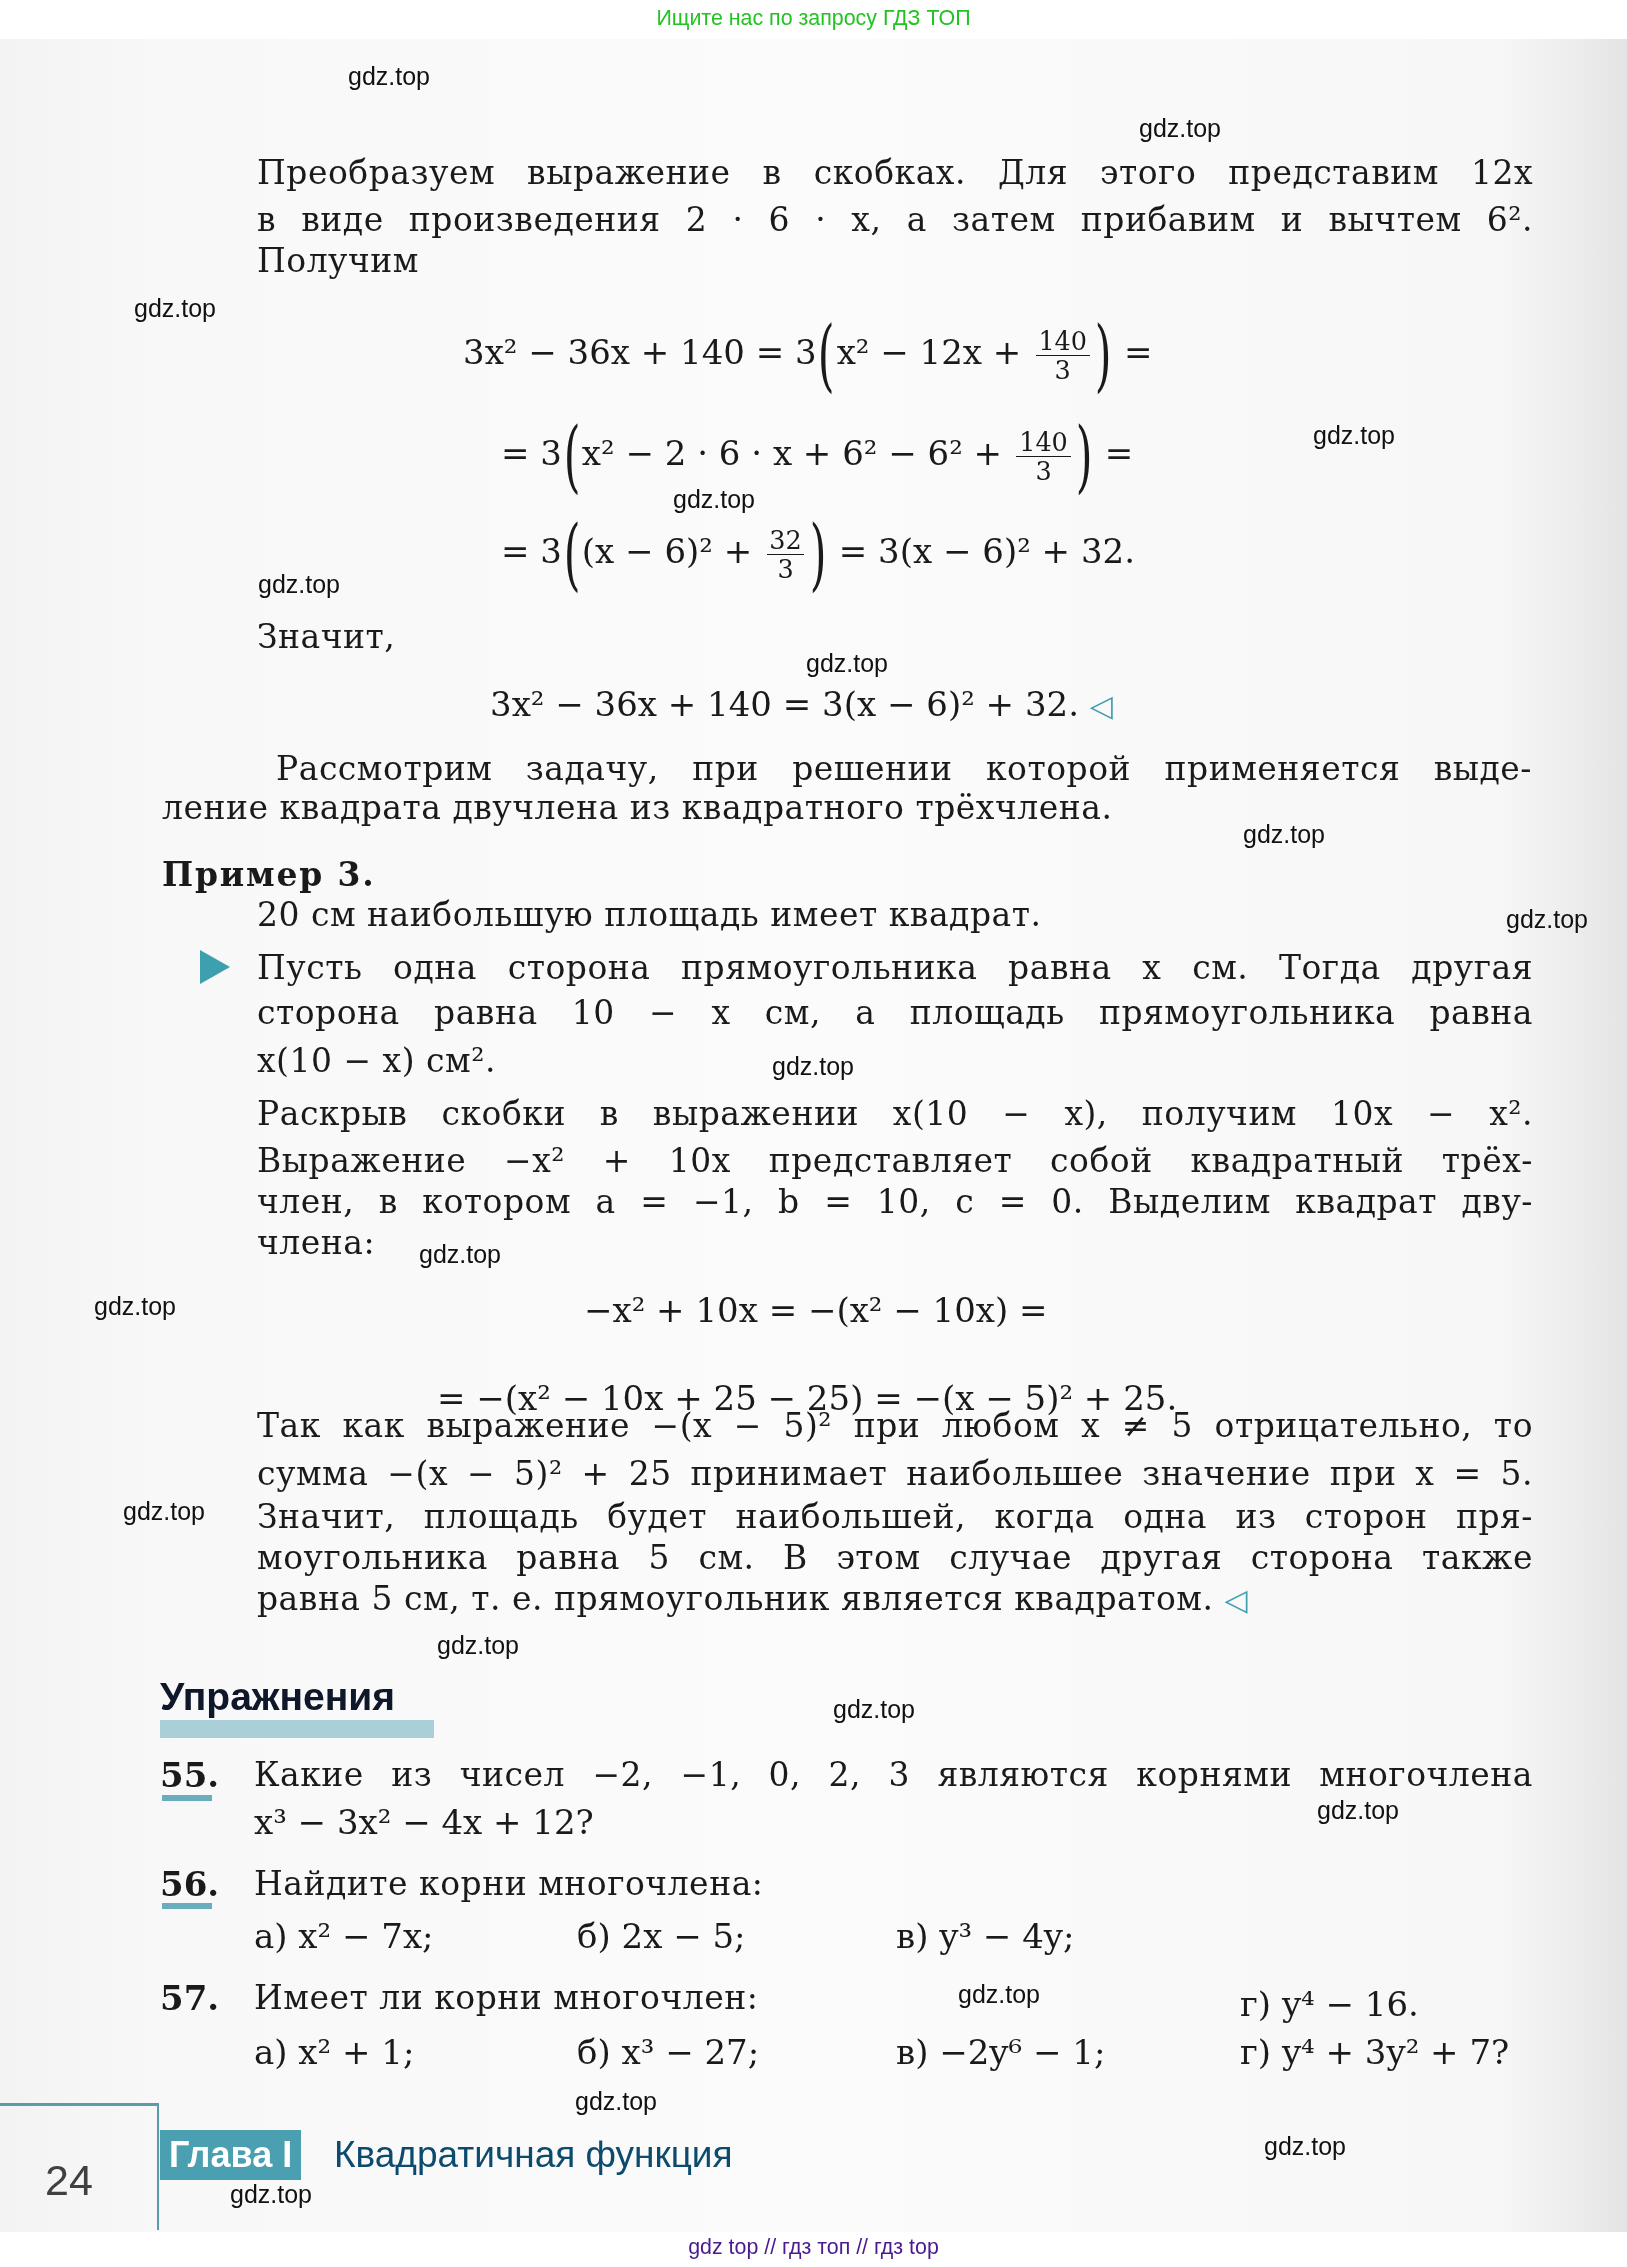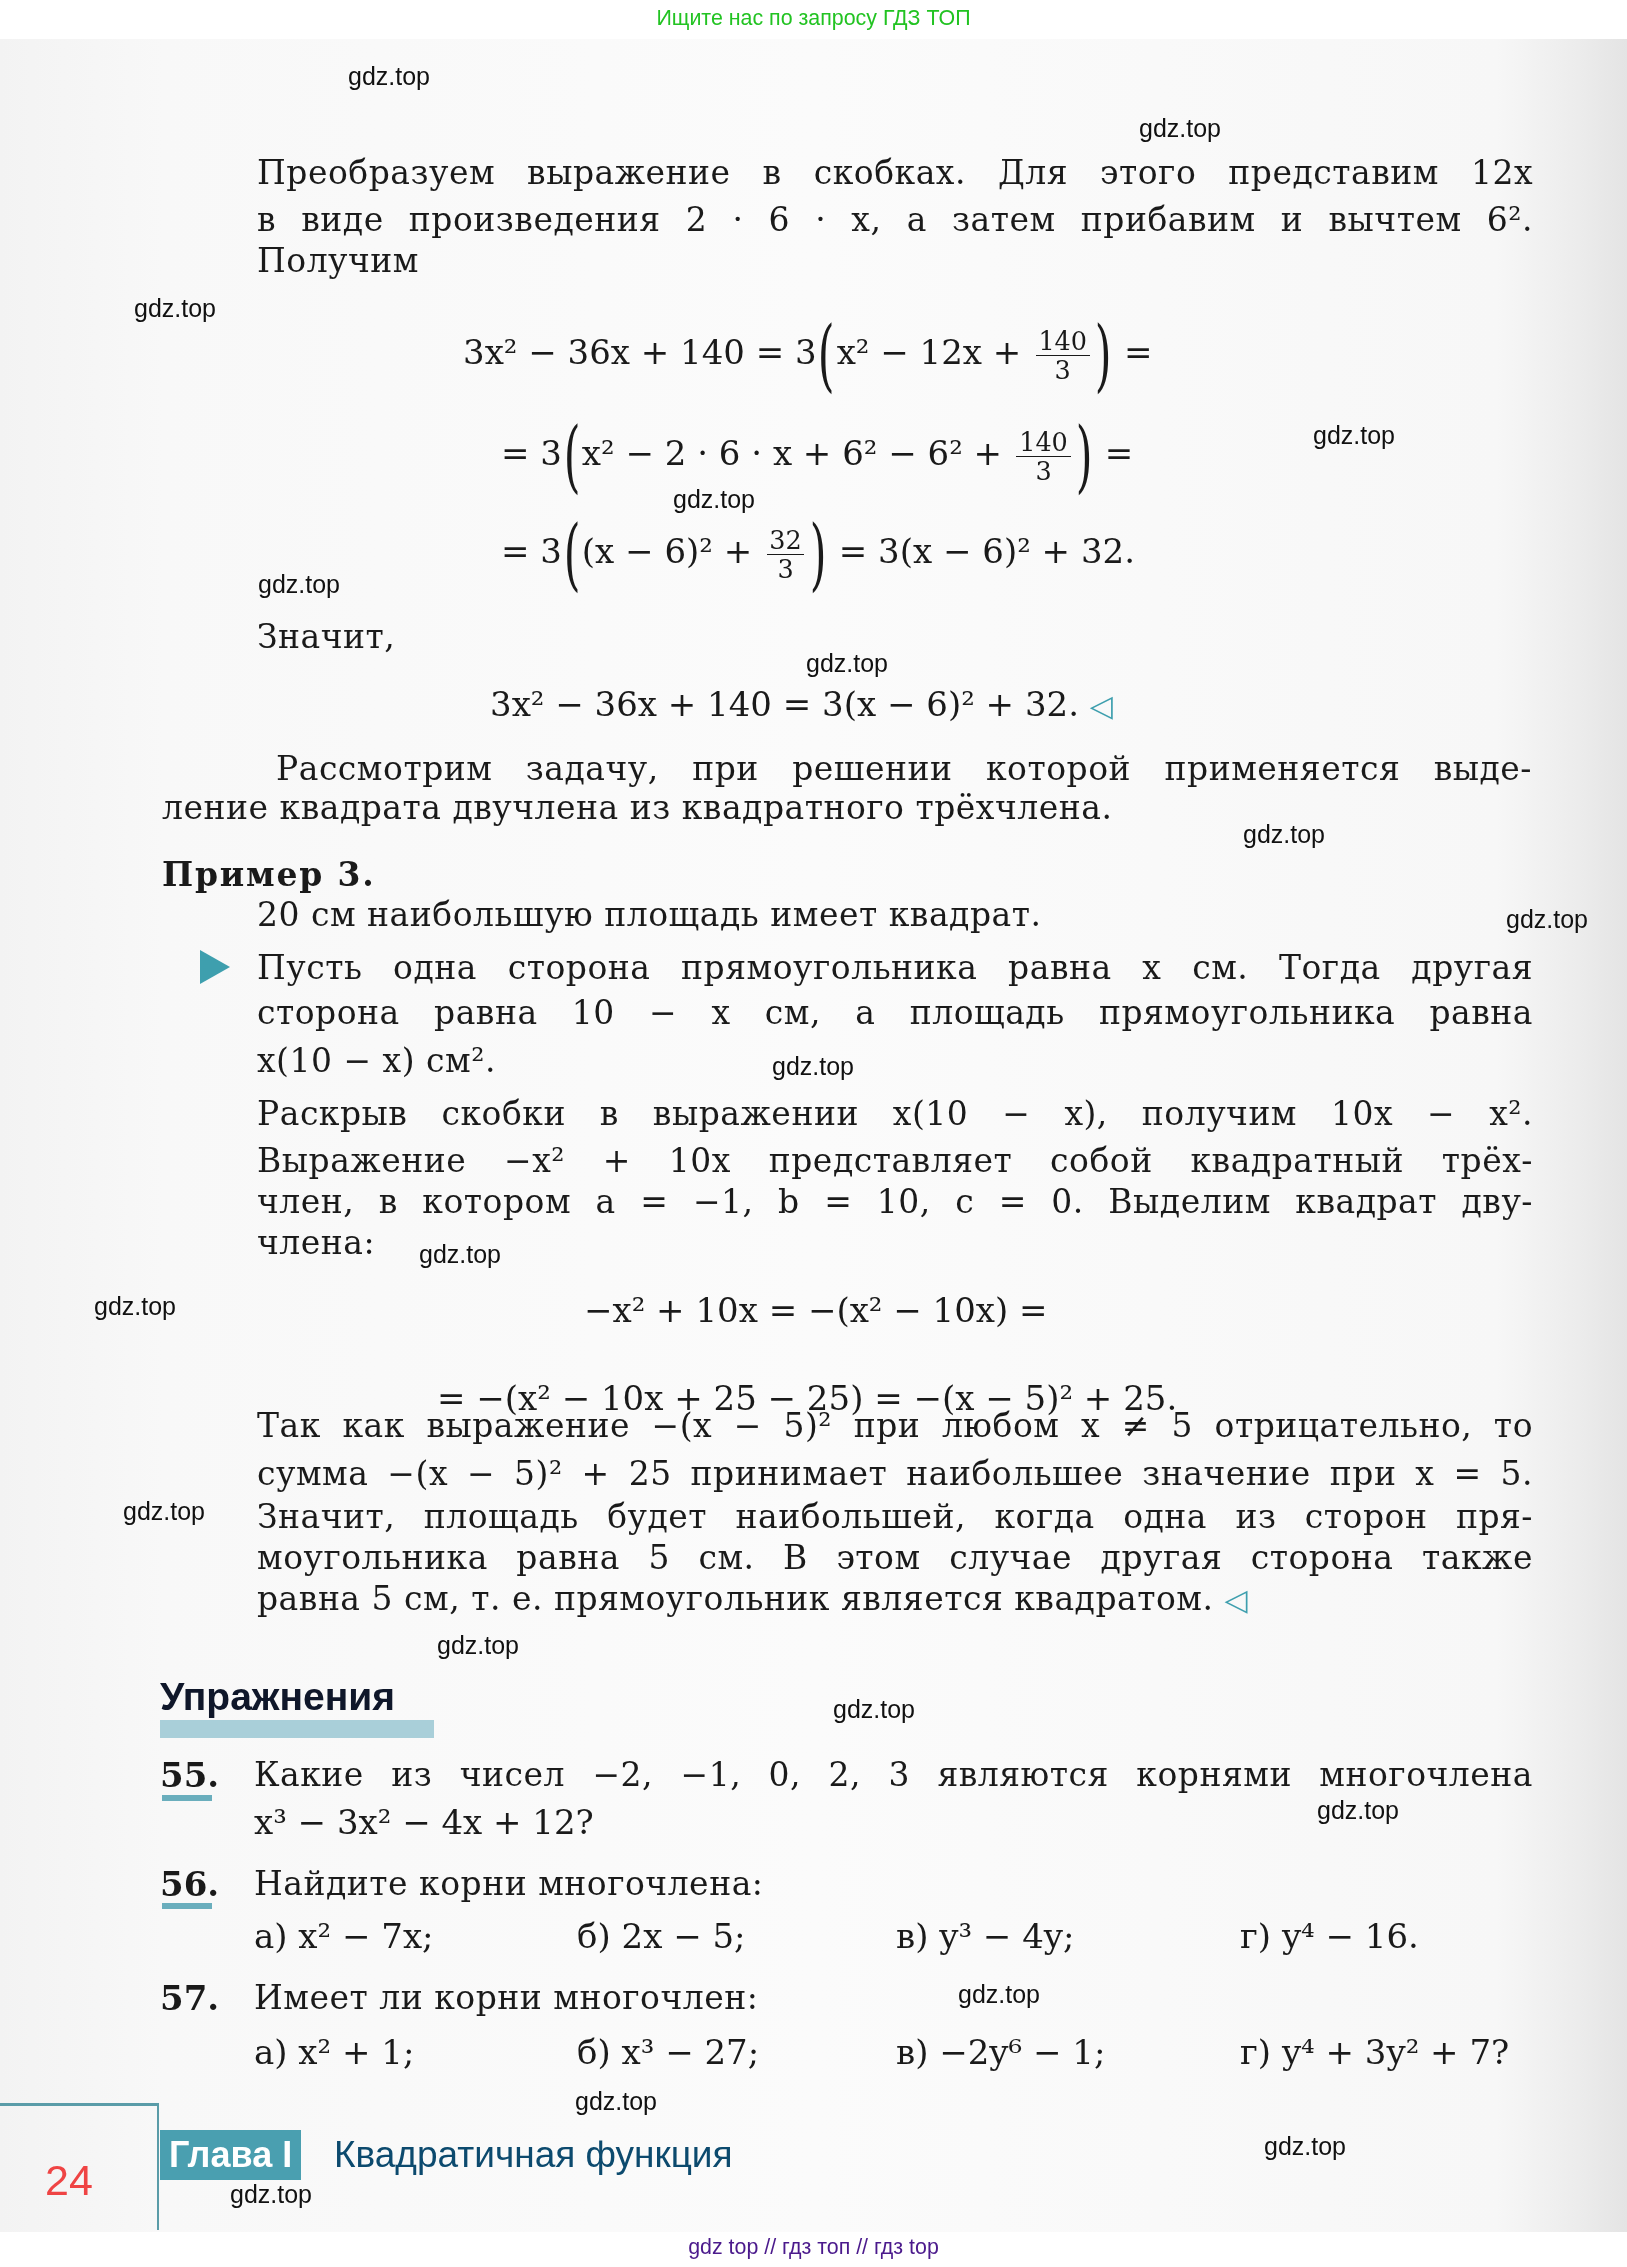--- a/index.html
+++ b/index.html
@@ -24,21 +24,21 @@
   .bold { font-weight:bold; letter-spacing:1.8px; }
   .tri-start { position:absolute; width:0; height:0; border-top:17px solid transparent; border-bottom:17px solid transparent;
                border-left:30px solid #3e9fae; }
   .end-mark { color:#3e9fae; font-size:30px; }
   .heading { position:absolute; font-family:"Liberation Sans", sans-serif; font-weight:bold; font-size:39px; color:#0f172a; }
   .heading-bar { position:absolute; height:18px; background:#a9cfd9; }
   .exnum { position:absolute; font-weight:bold; font-size:34px; }
   .exbar { position:absolute; height:6.2px; background:#6aaebd; }
   .footer-rule-h { position:absolute; left:0; top:2103px; width:159px; height:2.7px; background:#5a9ca8; }
   .footer-rule-v { position:absolute; left:157px; top:2105px; width:1.8px; height:125px; background:#5a9ca8; }
-  .page-num { position:absolute; left:45px; top:2156px; font-family:"Liberation Sans", sans-serif; font-size:43px; color:#ef4444; }
+  .page-num { position:absolute; left:45px; top:2156px; font-family:"Liberation Sans", sans-serif; font-size:43px; color:#404040; }
   .chapter-badge { position:absolute; left:160px; top:2130px; height:50px; padding:0 9px; background:#4a9fb0;
                    color:#fff; font-family:"Liberation Sans", sans-serif; font-weight:bold; font-size:36px; line-height:50px; }
   .chapter-title { position:absolute; left:334px; top:2132px; font-family:Liberation Sans, sans-serif;
                    font-size:37px; color:#0c4a6e; line-height:46px; }
 </style>
 </head>
 <body>
 
 <div class="banner-top">Ищите нас по запросу ГДЗ ТОП</div>
 
@@ -101,21 +101,21 @@
 <div class="exbar" style="left:162px; top:1795px; width:50px;"></div>
 <div class="line j" style="left:254px; top:1755px; width:1279px;">Какие из чисел −2, −1, 0, 2, 3 являются корнями многочлена</div>
 <div class="eq" style="left:254px; top:1802px;">x³ − 3x² − 4x + 12?</div>
 
 <div class="exnum" style="left:160px; top:1864px;">56.</div>
 <div class="exbar" style="left:162px; top:1903px; width:50px;"></div>
 <div class="line" style="left:254px; top:1864px;">Найдите корни многочлена:</div>
 <div class="eq" style="left:254px; top:1916px;">а) x² − 7x;</div>
 <div class="eq" style="left:577px; top:1916px;">б) 2x − 5;</div>
 <div class="eq" style="left:896px; top:1916px;">в) y³ − 4y;</div>
-<div class="eq" style="left:1240px; top:1916px;">г) y⁴ − 16.</div>
+<div class="eq" style="left:1240px; top:1984px;">г) y⁴ − 16.</div>
 
 <div class="exnum" style="left:160px; top:1978px;">57.</div>
 <div class="line" style="left:254px; top:1978px;">Имеет ли корни многочлен:</div>
 <div class="eq" style="left:254px; top:2032px;">а) x² + 1;</div>
 <div class="eq" style="left:577px; top:2032px;">б) x³ − 27;</div>
 <div class="eq" style="left:896px; top:2032px;">в) −2y⁶ − 1;</div>
 <div class="eq" style="left:1240px; top:2032px;">г) y⁴ + 3y² + 7?</div>
 
 <div class="footer-rule-h"></div>
 <div class="footer-rule-v"></div>

